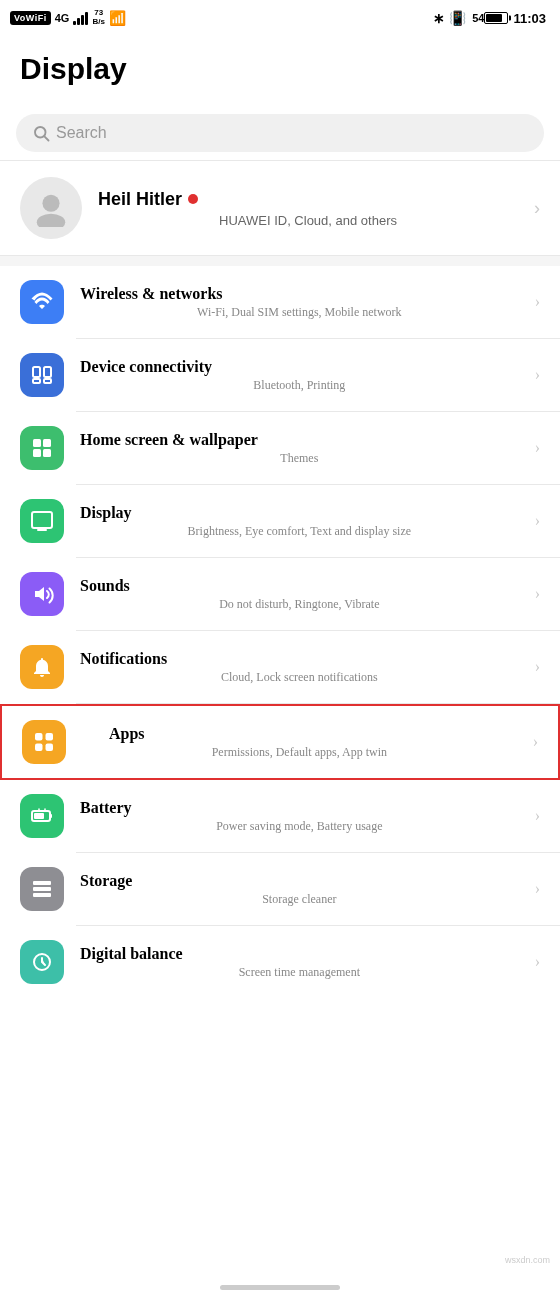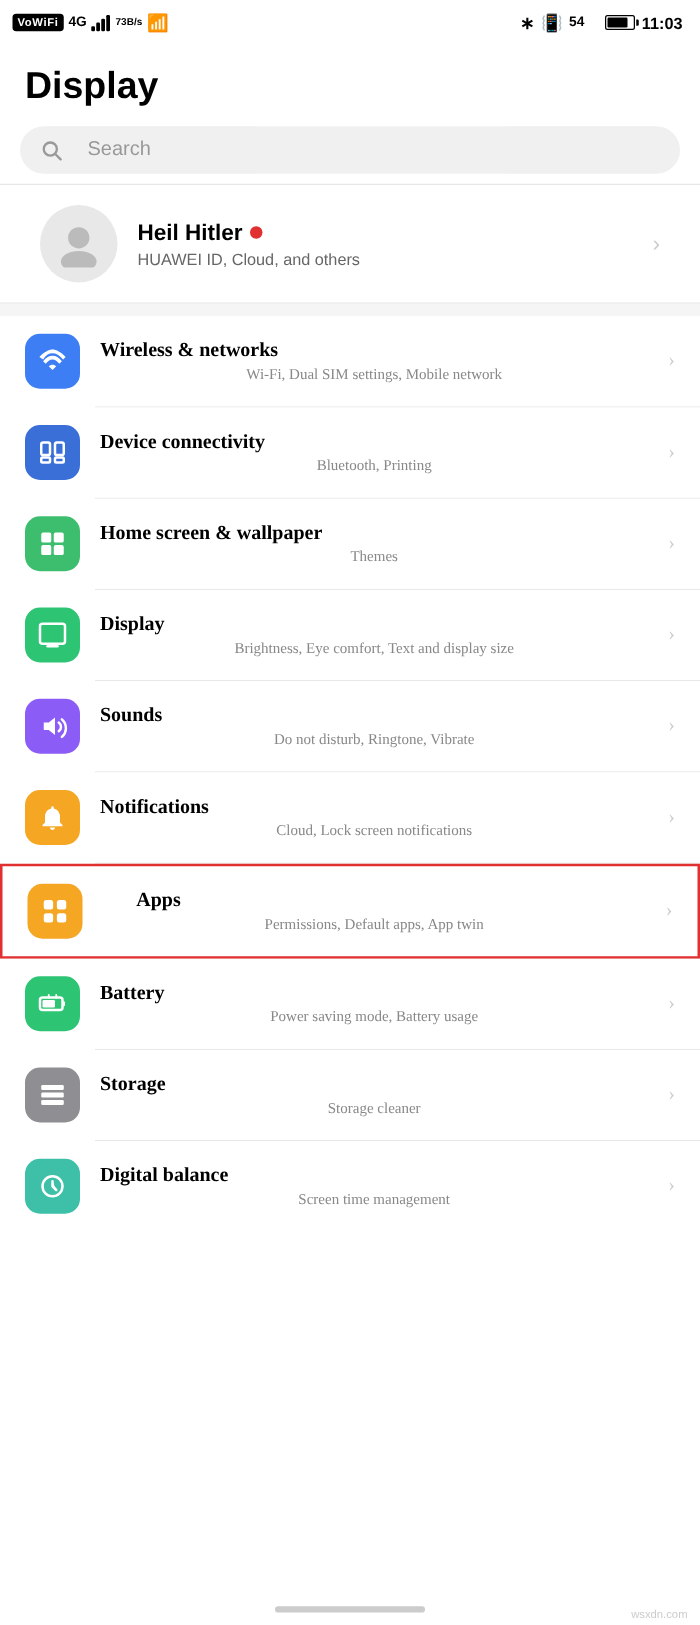--- a/index.html
+++ b/index.html
@@ -52,33 +52,33 @@
       gap: 1px;
       height: 14px;
     }
     .signal-bars span {
       background: #000;
       width: 3px;
       border-radius: 1px;
     }
     .speed-text {
       display: flex;
-      flex-direction: row;
+      flex-direction: column;
       align-items: center;
       font-size: 8px;
       line-height: 1.1;
       font-weight: 600;
     }
     .wifi-icon {
       font-size: 14px;
     }
     .battery-container {
       display: flex;
       align-items: center;
-      gap: 17px;
+      gap: 0;
       text-align: right;
     }
     .battery-box {
       border: 1.5px solid #000;
       border-radius: 2px;
       width: 24px;
       height: 12px;
       position: relative;
       display: flex;
       align-items: center;
@@ -113,27 +113,27 @@
     
     .page-title {
       font-size: 30px;
       font-weight: 700;
       color: #000;
       padding: 16px 20px 12px;
     }
 
     
     .search-bar {
-      margin: 3px 16px 8px;
+      margin: 16px 16px 8px;
       background: #f0f0f0;
       border-radius: 24px;
       display: flex;
       align-items: center;
       padding: 10px 16px;
-      gap: 20px;
+      gap: 6px;
     }
     .search-icon-svg {
       color: #888;
       flex-shrink: 0;
     }
     .search-placeholder {
       color: #999;
       font-size: 16px;
     }
 
@@ -146,23 +146,24 @@
     .divider-inset {
       height: 1px;
       background: #e8e8e8;
       margin: 0 0 0 76px;
     }
 
     
     .profile-row {
       display: flex;
       align-items: center;
-      padding: 16px 32px;
+      padding: 16px 20px;
       gap: 16px;
       border-bottom: 1px solid #e8e8e8;
+      text-align: center;
     }
     .avatar-circle {
       width: 62px;
       height: 62px;
       border-radius: 50%;
       background: #e8e8e8;
       display: flex;
       align-items: center;
       justify-content: center;
       flex-shrink: 0;
@@ -266,21 +267,21 @@
       transform: translateX(-50%);
       width: 120px;
       height: 5px;
       background: #ccc;
       border-radius: 3px;
     }
 
     
     .watermark {
       position: absolute;
-      bottom: 4px;
+      bottom: 35px;
       right: 10px;
       font-size: 9px;
       color: #ccc;
     }
   </style>
 </head>
 <body>
 
 <div class="status-bar">
   <div class="status-left">

